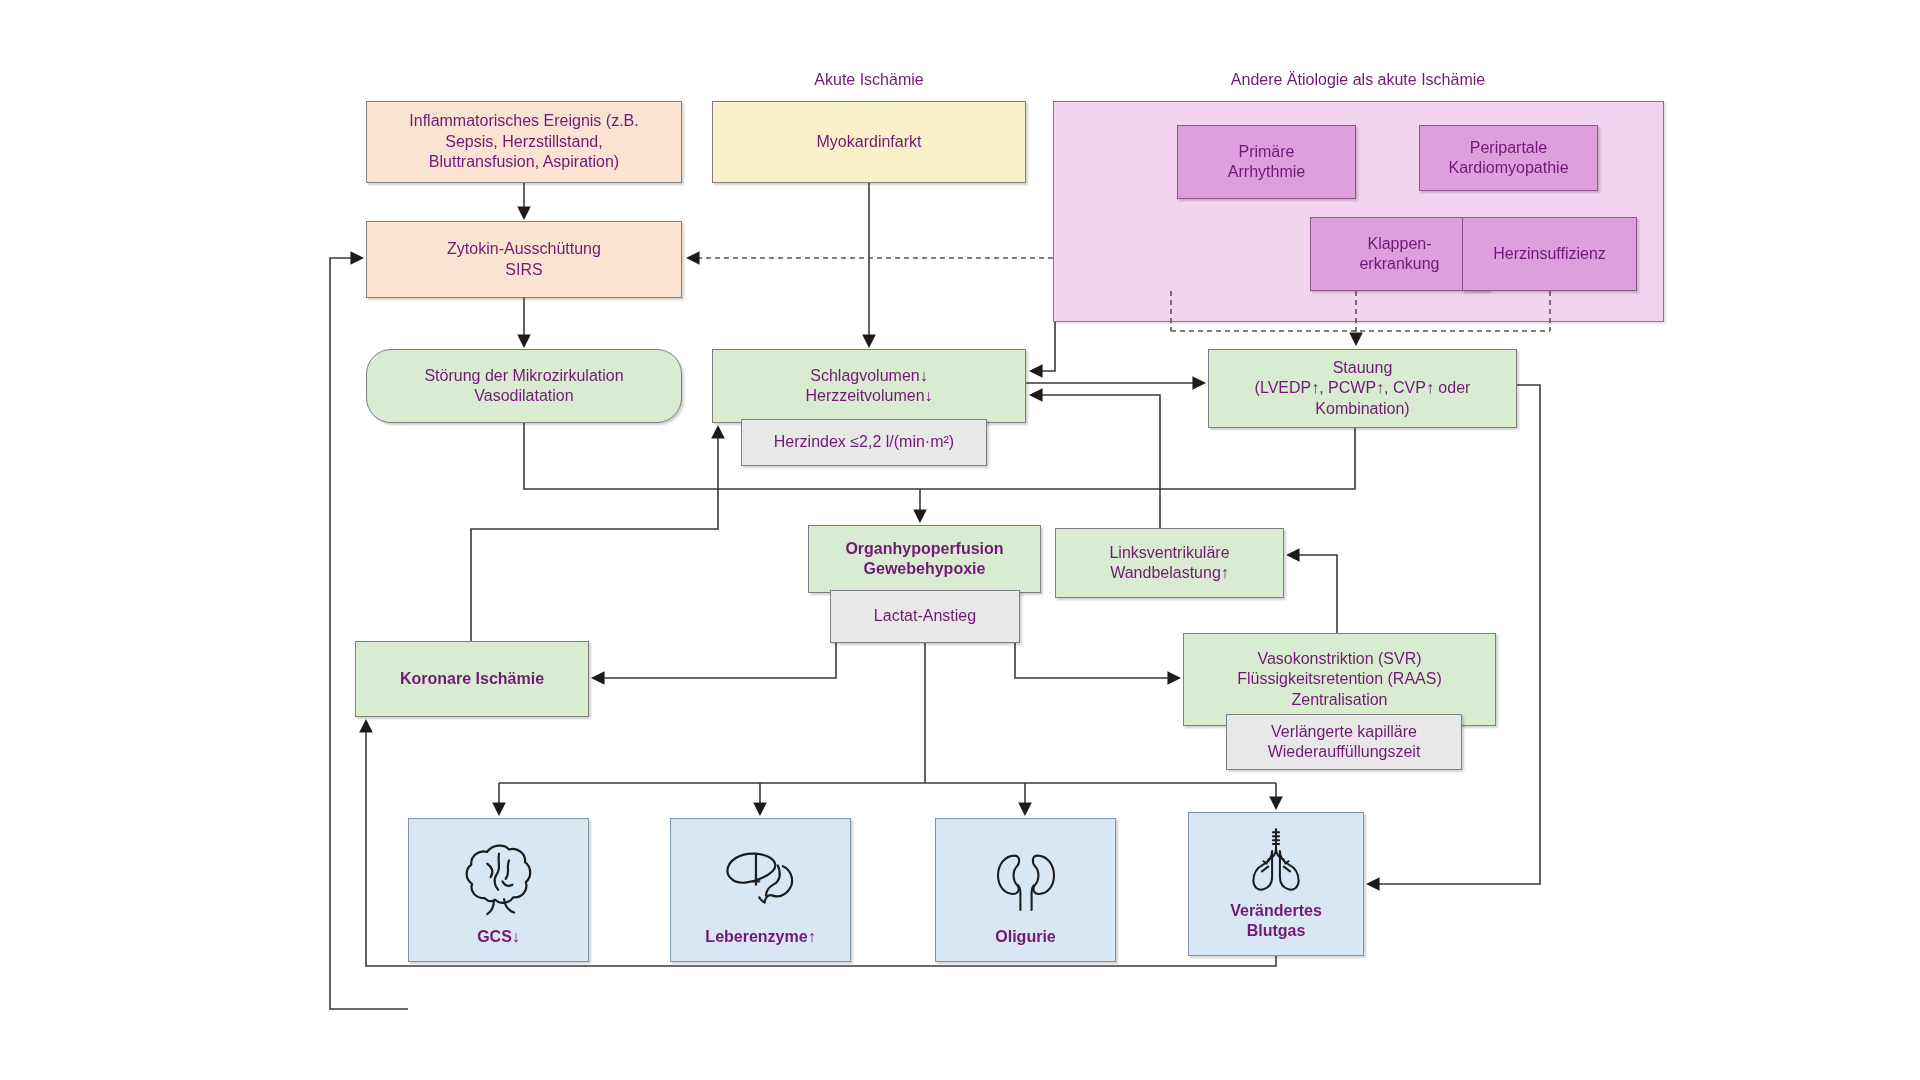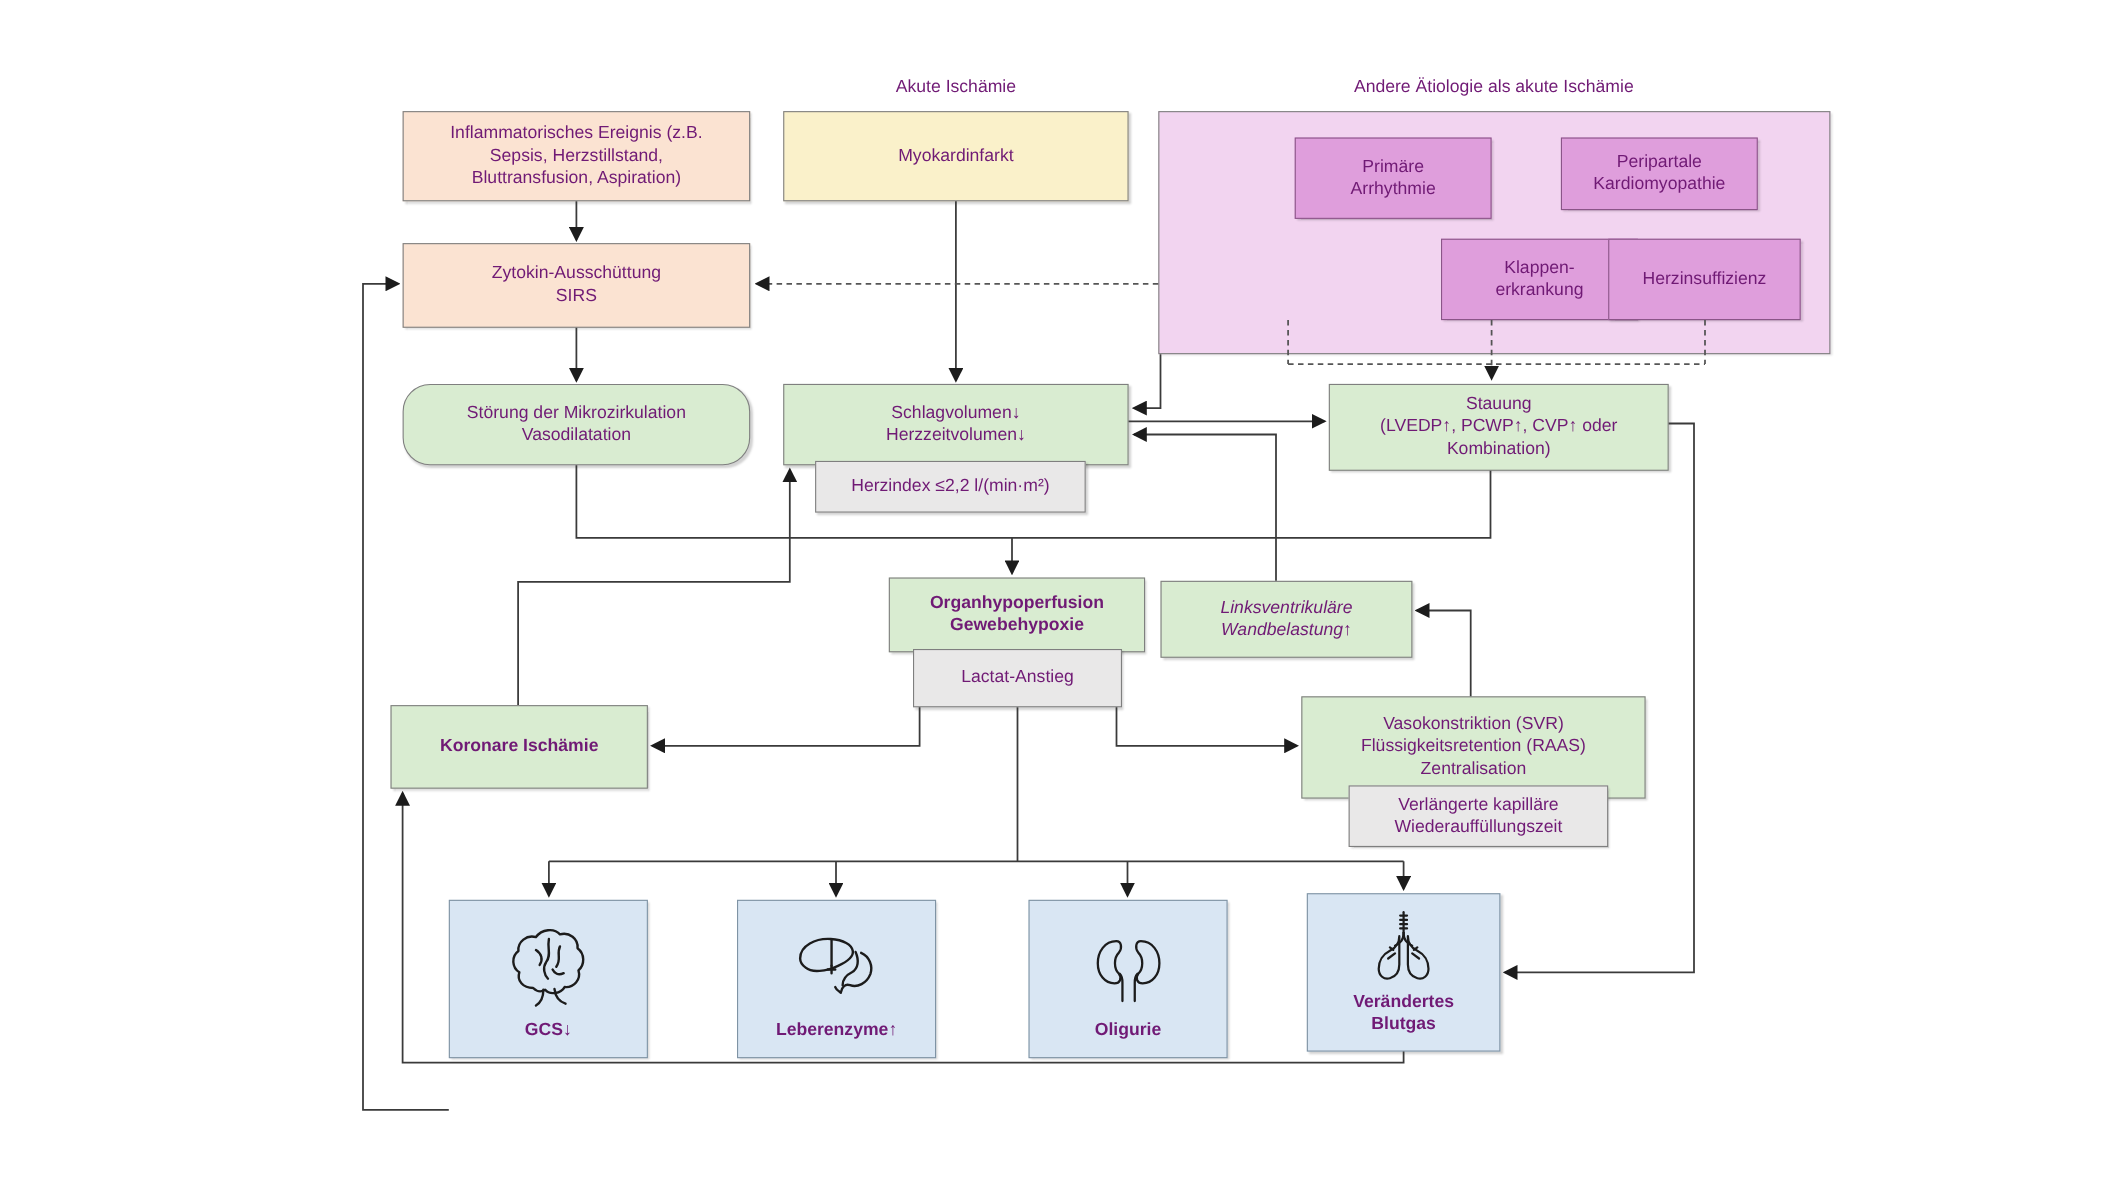--- a/index.html
+++ b/index.html
@@ -69,21 +69,21 @@
   <div class="node green" style="left:712px;top:349px;width:314px;height:74px;">Schlagvolumen↓
 Herzzeitvolumen↓</div>
   <div class="node grey" style="left:741px;top:419px;width:246px;height:47px;">Herzindex ≤2,2 l/(min·m²)</div>
   <div class="node green" style="left:1208px;top:349px;width:309px;height:79px;">Stauung
 (LVEDP↑, PCWP↑, CVP↑ oder
 Kombination)</div>
 
   <div class="node green bold" style="left:808px;top:525px;width:233px;height:68px;">Organhypoperfusion
 Gewebehypoxie</div>
   <div class="node grey" style="left:830px;top:590px;width:190px;height:53px;">Lactat-Anstieg</div>
-  <div class="node green" style="left:1055px;top:528px;width:229px;height:70px;font-style:italic;">Linksventrikuläre
+  <div class="node green" style="left:1055px;top:528px;width:229px;height:70px;">Linksventrikuläre
 Wandbelastung↑</div>
 
   <div class="node green bold" style="left:355px;top:641px;width:234px;height:76px;">Koronare Ischämie</div>
   <div class="node green" style="left:1183px;top:633px;width:313px;height:93px;">Vasokonstriktion (SVR)
 Flüssigkeitsretention (RAAS)
 Zentralisation</div>
   <div class="node grey" style="left:1226px;top:714px;width:236px;height:56px;">Verlängerte kapilläre
 Wiederauffüllungszeit</div>
 
   <div class="node blue" style="left:408px;top:818px;width:181px;height:144px;">

